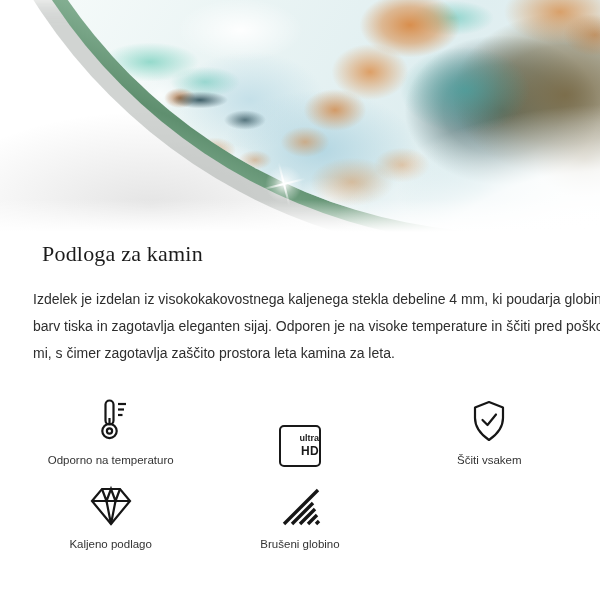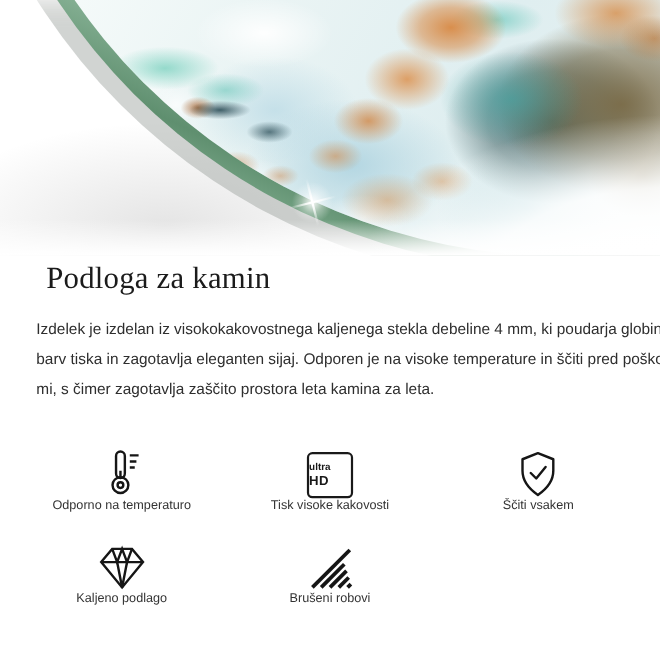--- a/index.html
+++ b/index.html
@@ -59,32 +59,32 @@
         linear-gradient(to bottom, rgba(255,255,255,0) 86%, #ffffff 100%);}
   .sparkle{position:absolute;left:262px;top:162px;width:44px;height:44px;z-index:5;transform:rotate(-14deg);}
   .sparkle .glow{position:absolute;inset:0;background:radial-gradient(circle, rgba(255,255,255,.95) 0%, rgba(255,255,255,.35) 32%, rgba(255,255,255,0) 60%);}
   .sparkle .ray-h{position:absolute;left:0;top:21px;width:44px;height:2px;
         background:linear-gradient(to right, rgba(255,255,255,0), #fff 45%, #fff 55%, rgba(255,255,255,0));}
   .sparkle .ray-v{position:absolute;left:21px;top:0;width:2px;height:44px;
         background:linear-gradient(to bottom, rgba(255,255,255,0), #fff 45%, #fff 55%, rgba(255,255,255,0));}
 
   
   .title{margin:2px 30px 0 42px;font-family:"Liberation Serif","DejaVu Serif",serif;
-         font-size:28px;line-height:39px;font-weight:500;color:#1b1b1b;letter-spacing:.2px;}
+         font-size:22px;line-height:39px;font-weight:500;color:#1b1b1b;letter-spacing:.2px;}
   .title span{display:block;}
   .desc{margin:13px 28px 0 33px;font-size:14px;line-height:27px;color:#2e2e2e;}
   .desc span{display:block;white-space:nowrap;}
 
   
   .features{margin:30px 16px 0 16px;display:grid;grid-template-columns:repeat(3,1fr);row-gap:14px;}
   .feature{height:70px;display:flex;flex-direction:column;align-items:center;justify-content:flex-end;}
   .icon-box{height:46px;display:flex;align-items:flex-end;justify-content:center;}
-  .feature .label{font-size:11.5px;color:#333333;line-height:14px;}
+  .feature .label{margin-top:10px;font-size:11.5px;color:#333333;line-height:14px;}
   .hd-box{width:38px;height:38px;border:2.5px solid #191919;border-radius:5px;
-          display:flex;flex-direction:column;align-items:flex-start;justify-content:center;color:#191919;}
+          display:flex;flex-direction:column;align-items:flex-end;justify-content:center;color:#191919;}
   .hd-box .t{font-size:9px;font-weight:700;line-height:10px;}
   .hd-box .b{font-size:12px;font-weight:800;line-height:16px;letter-spacing:.3px;}
   svg.ic{display:block;}
 </style>
 </head>
 <body>
 
 <div class="page">
 
   <div class="hero">
@@ -126,21 +126,20 @@
       <div class="label">Odporno na temperaturo</div>
     </div>
 
     <div class="feature">
       <div class="icon-box">
         <div class="hd-box">
           <span class="t">ultra</span>
           <span class="b">HD</span>
         </div>
       </div>
-      <div class="label">Tisk visoke kakovosti</div>
     </div>
 
     <div class="feature">
       <div class="icon-box">
         <svg class="ic" width="46" height="44" viewBox="0 0 46 44" fill="none" stroke="#161616" stroke-width="2.2">
           <path d="M23 3 L37 8.5 V19 C37 29 31 35.5 23 41 C15 35.5 9 29 9 19 V8.5 Z" stroke-linejoin="round"></path>
           <path d="M16.5 21 L21.5 26 L30 15.5" stroke-linecap="round" stroke-linejoin="round"></path>
         </svg>
       </div>
       <div class="label">Ščiti vsakem</div>
@@ -161,18 +160,18 @@
     <div class="feature">
       <div class="icon-box">
         <svg class="ic" width="46" height="42" viewBox="0 0 46 42" fill="none" stroke="#161616" stroke-width="3.4">
           <line x1="7" y1="39" x2="41" y2="5"></line>
           <line x1="15" y1="39" x2="36" y2="18"></line>
           <line x1="23" y1="39" x2="38" y2="24"></line>
           <line x1="31" y1="39" x2="40" y2="30"></line>
           <line x1="39" y1="39" x2="42" y2="36"></line>
         </svg>
       </div>
-      <div class="label">Brušeni robovi</div>
+      <div class="label">Brušeni globino</div>
     </div>
 
 
   </div>
 </div>
 
 </body></html>

